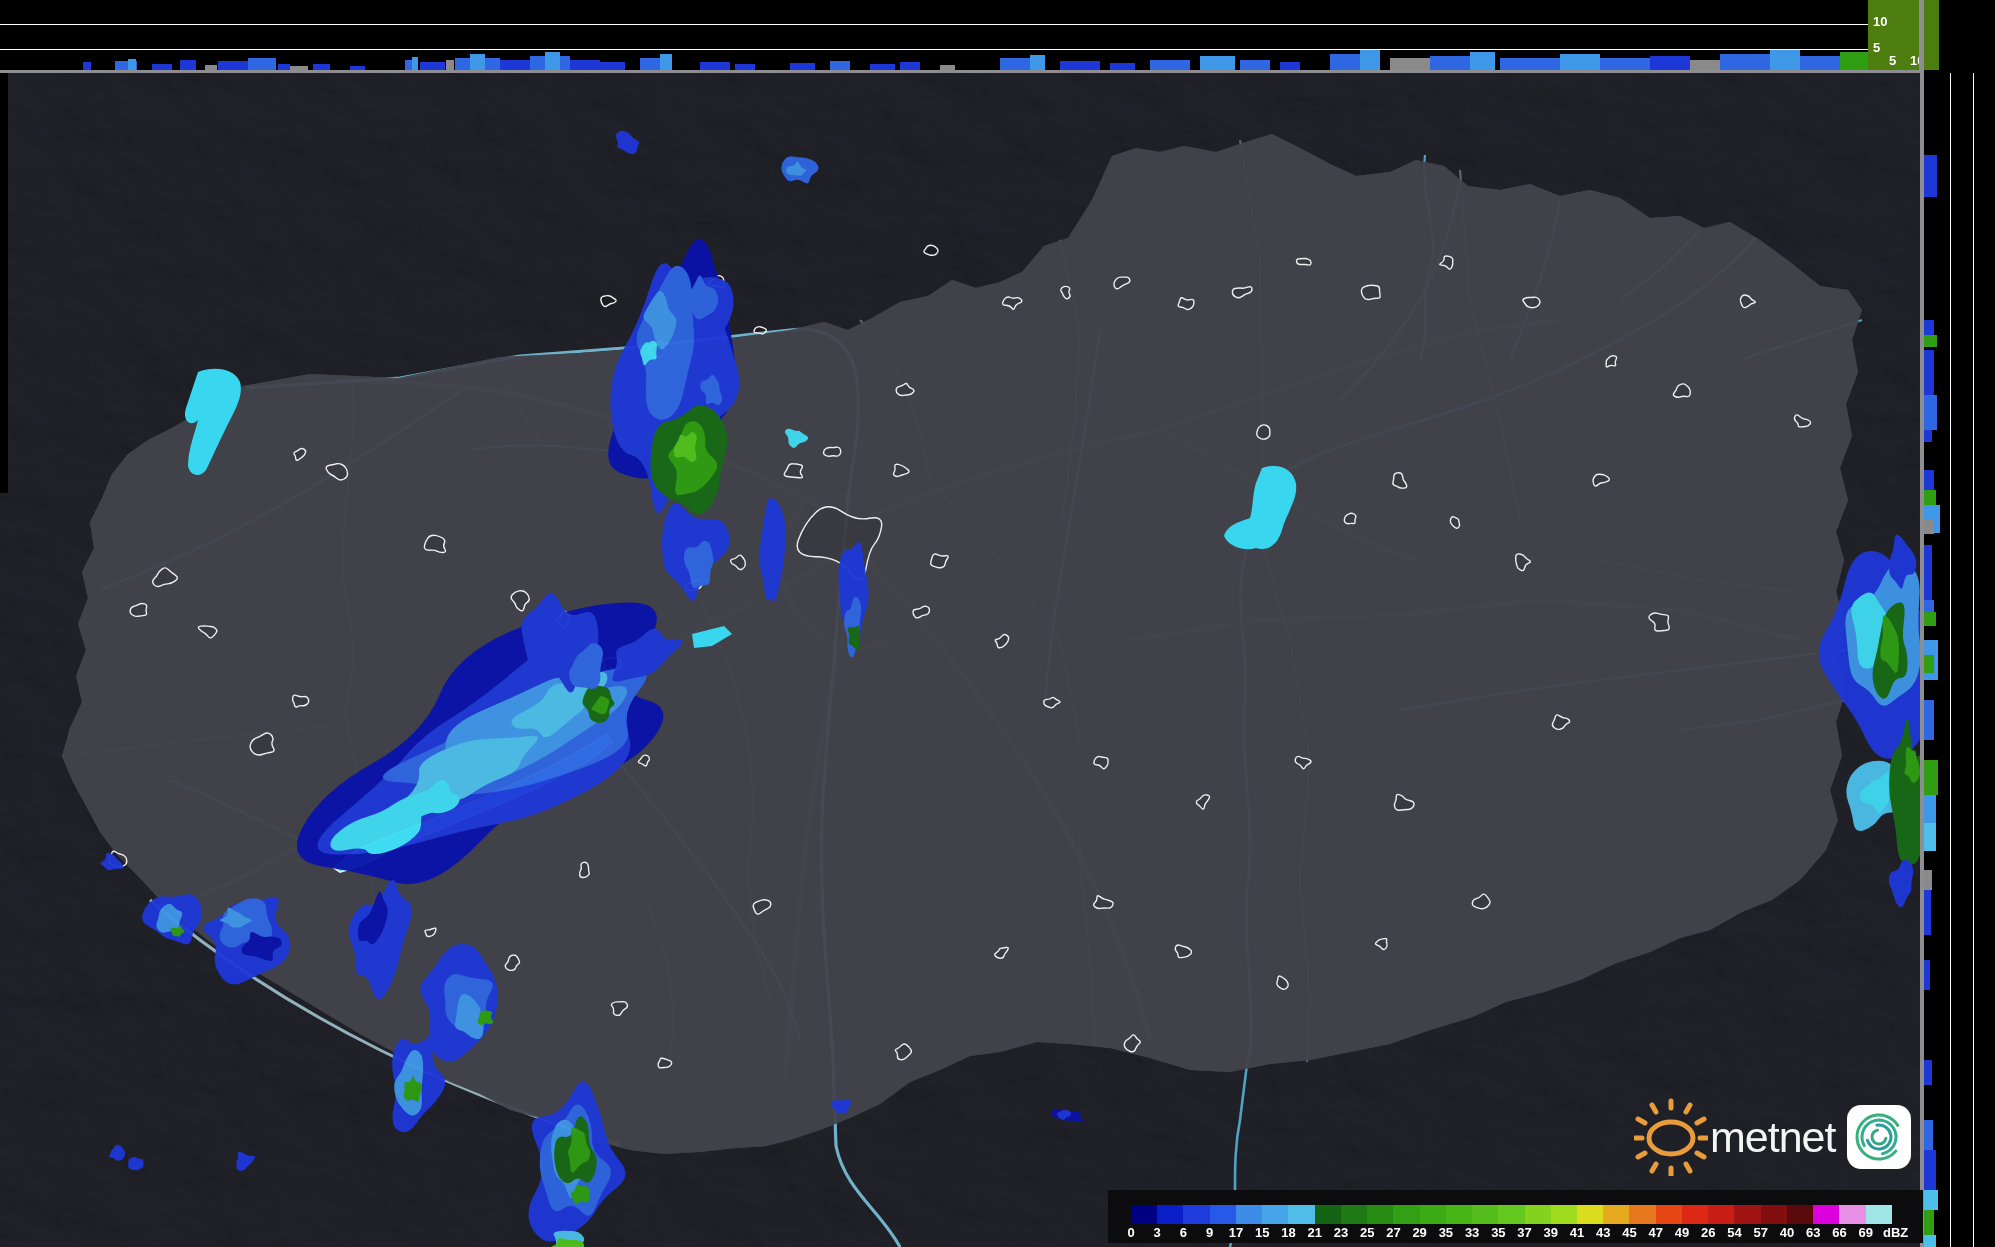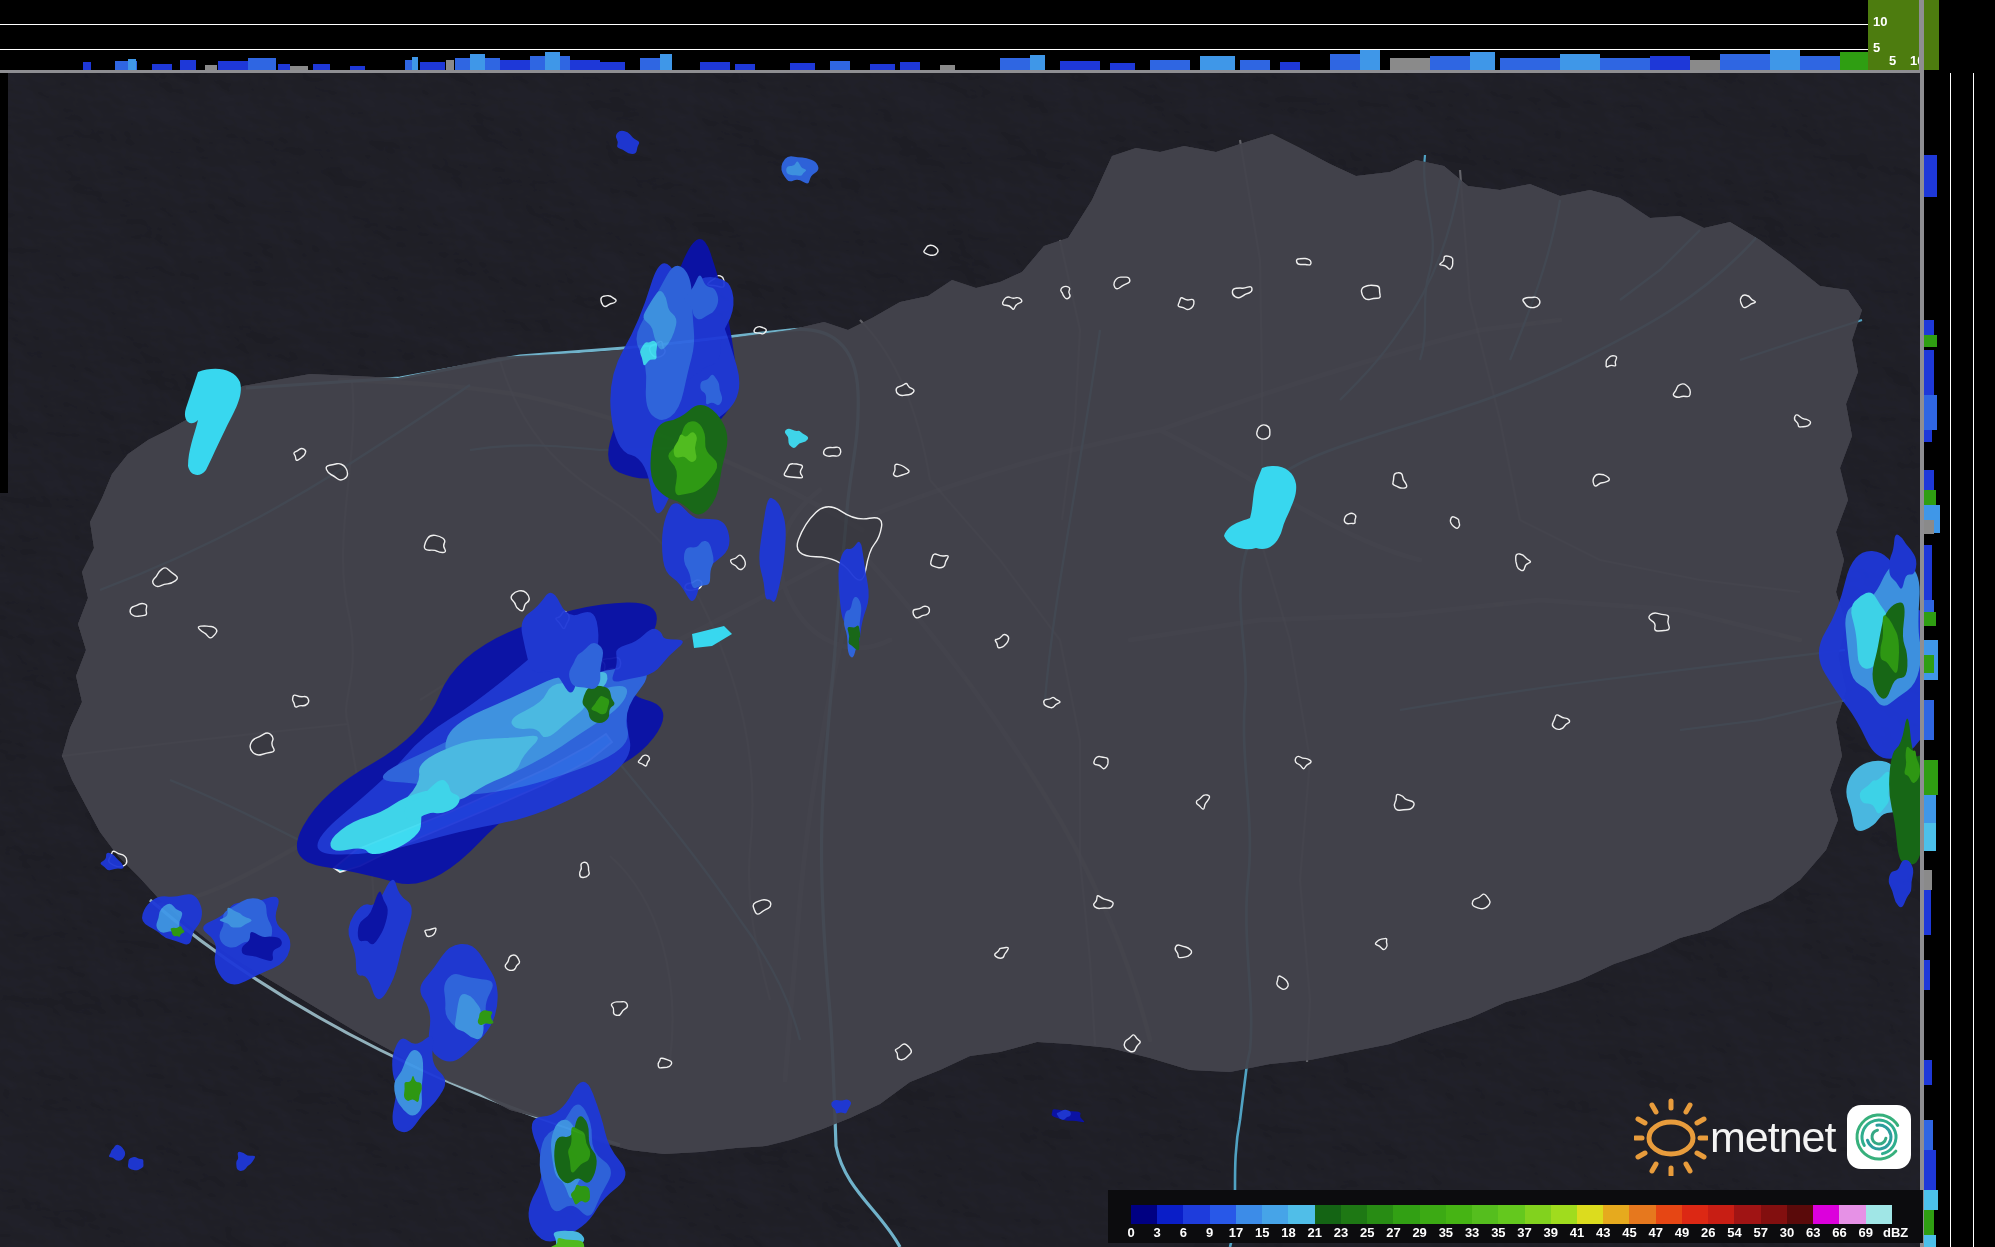--- a/index.html
+++ b/index.html
@@ -461,19 +461,19 @@
       <span class="llab" style="left: 416.6px;">37</span>
       <span class="llab" style="left: 442.84px;">39</span>
       <span class="llab" style="left: 469.08px;">41</span>
       <span class="llab" style="left: 495.32px;">43</span>
       <span class="llab" style="left: 521.56px;">45</span>
       <span class="llab" style="left: 547.8px;">47</span>
       <span class="llab" style="left: 574.04px;">49</span>
       <span class="llab" style="left: 600.28px;">26</span>
       <span class="llab" style="left: 626.52px;">54</span>
       <span class="llab" style="left: 652.76px;">57</span>
-      <span class="llab" style="left: 679px;">30</span>
+      <span class="llab" style="left: 679px;">40</span>
       <span class="llab" style="left: 705.24px;">63</span>
       <span class="llab" style="left: 731.48px;">66</span>
       <span class="llab" style="left: 757.72px;">69</span>
     </div>
 
 </div>
 
 </body></html>

